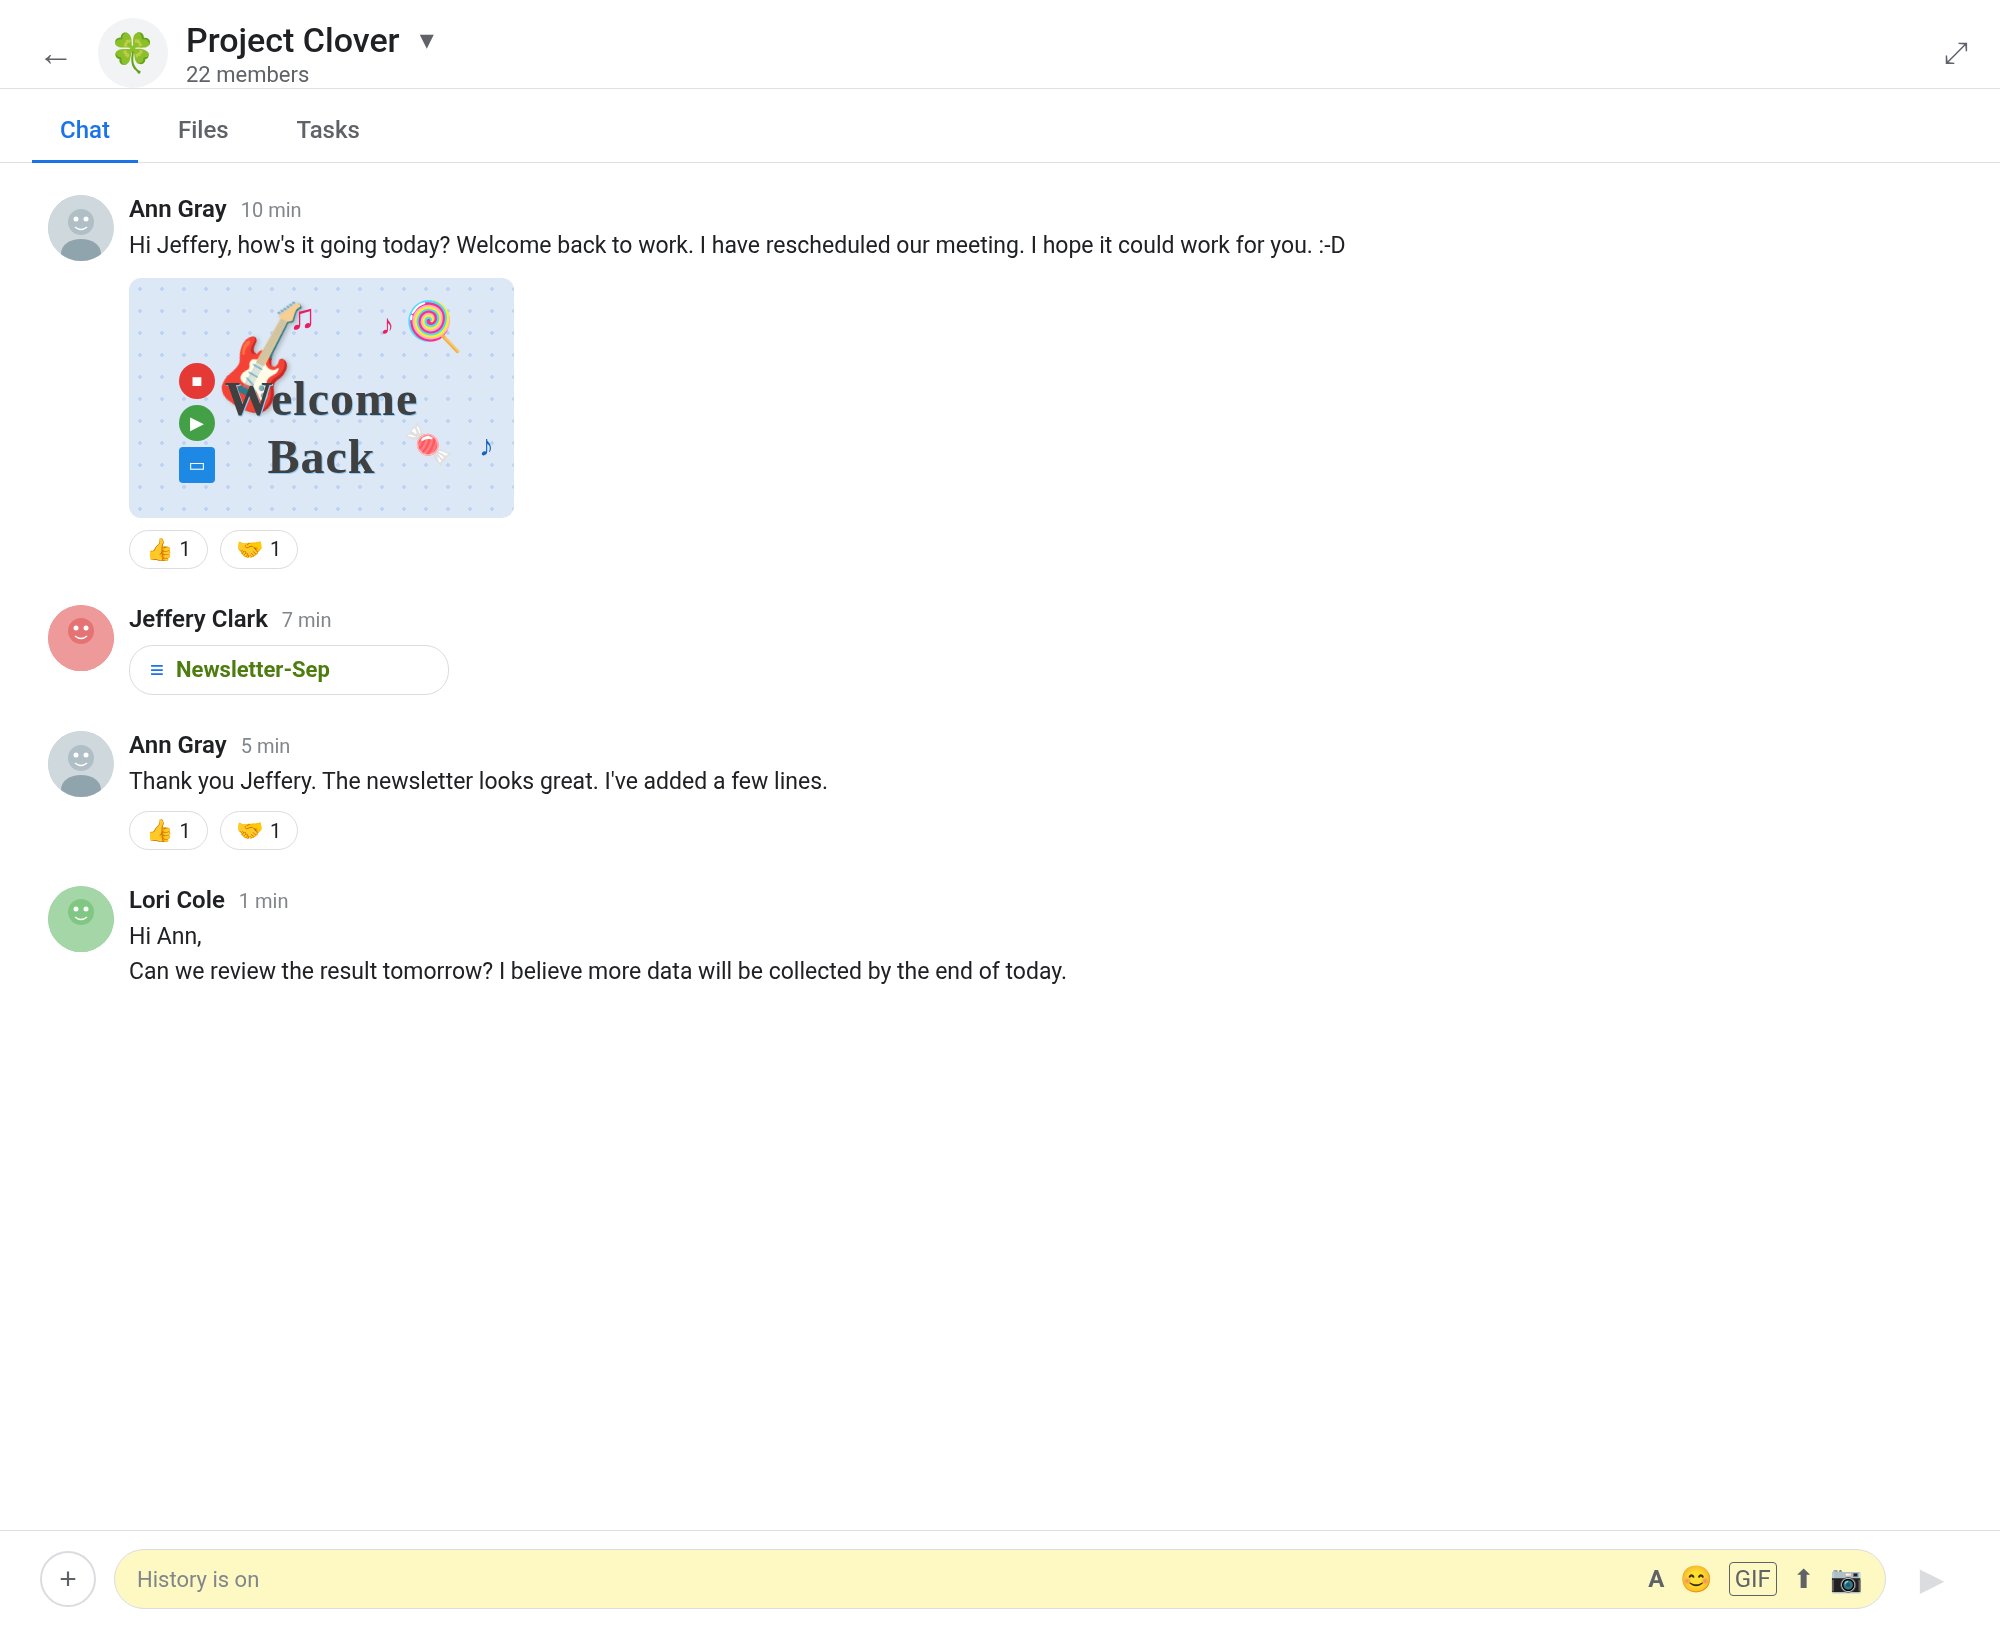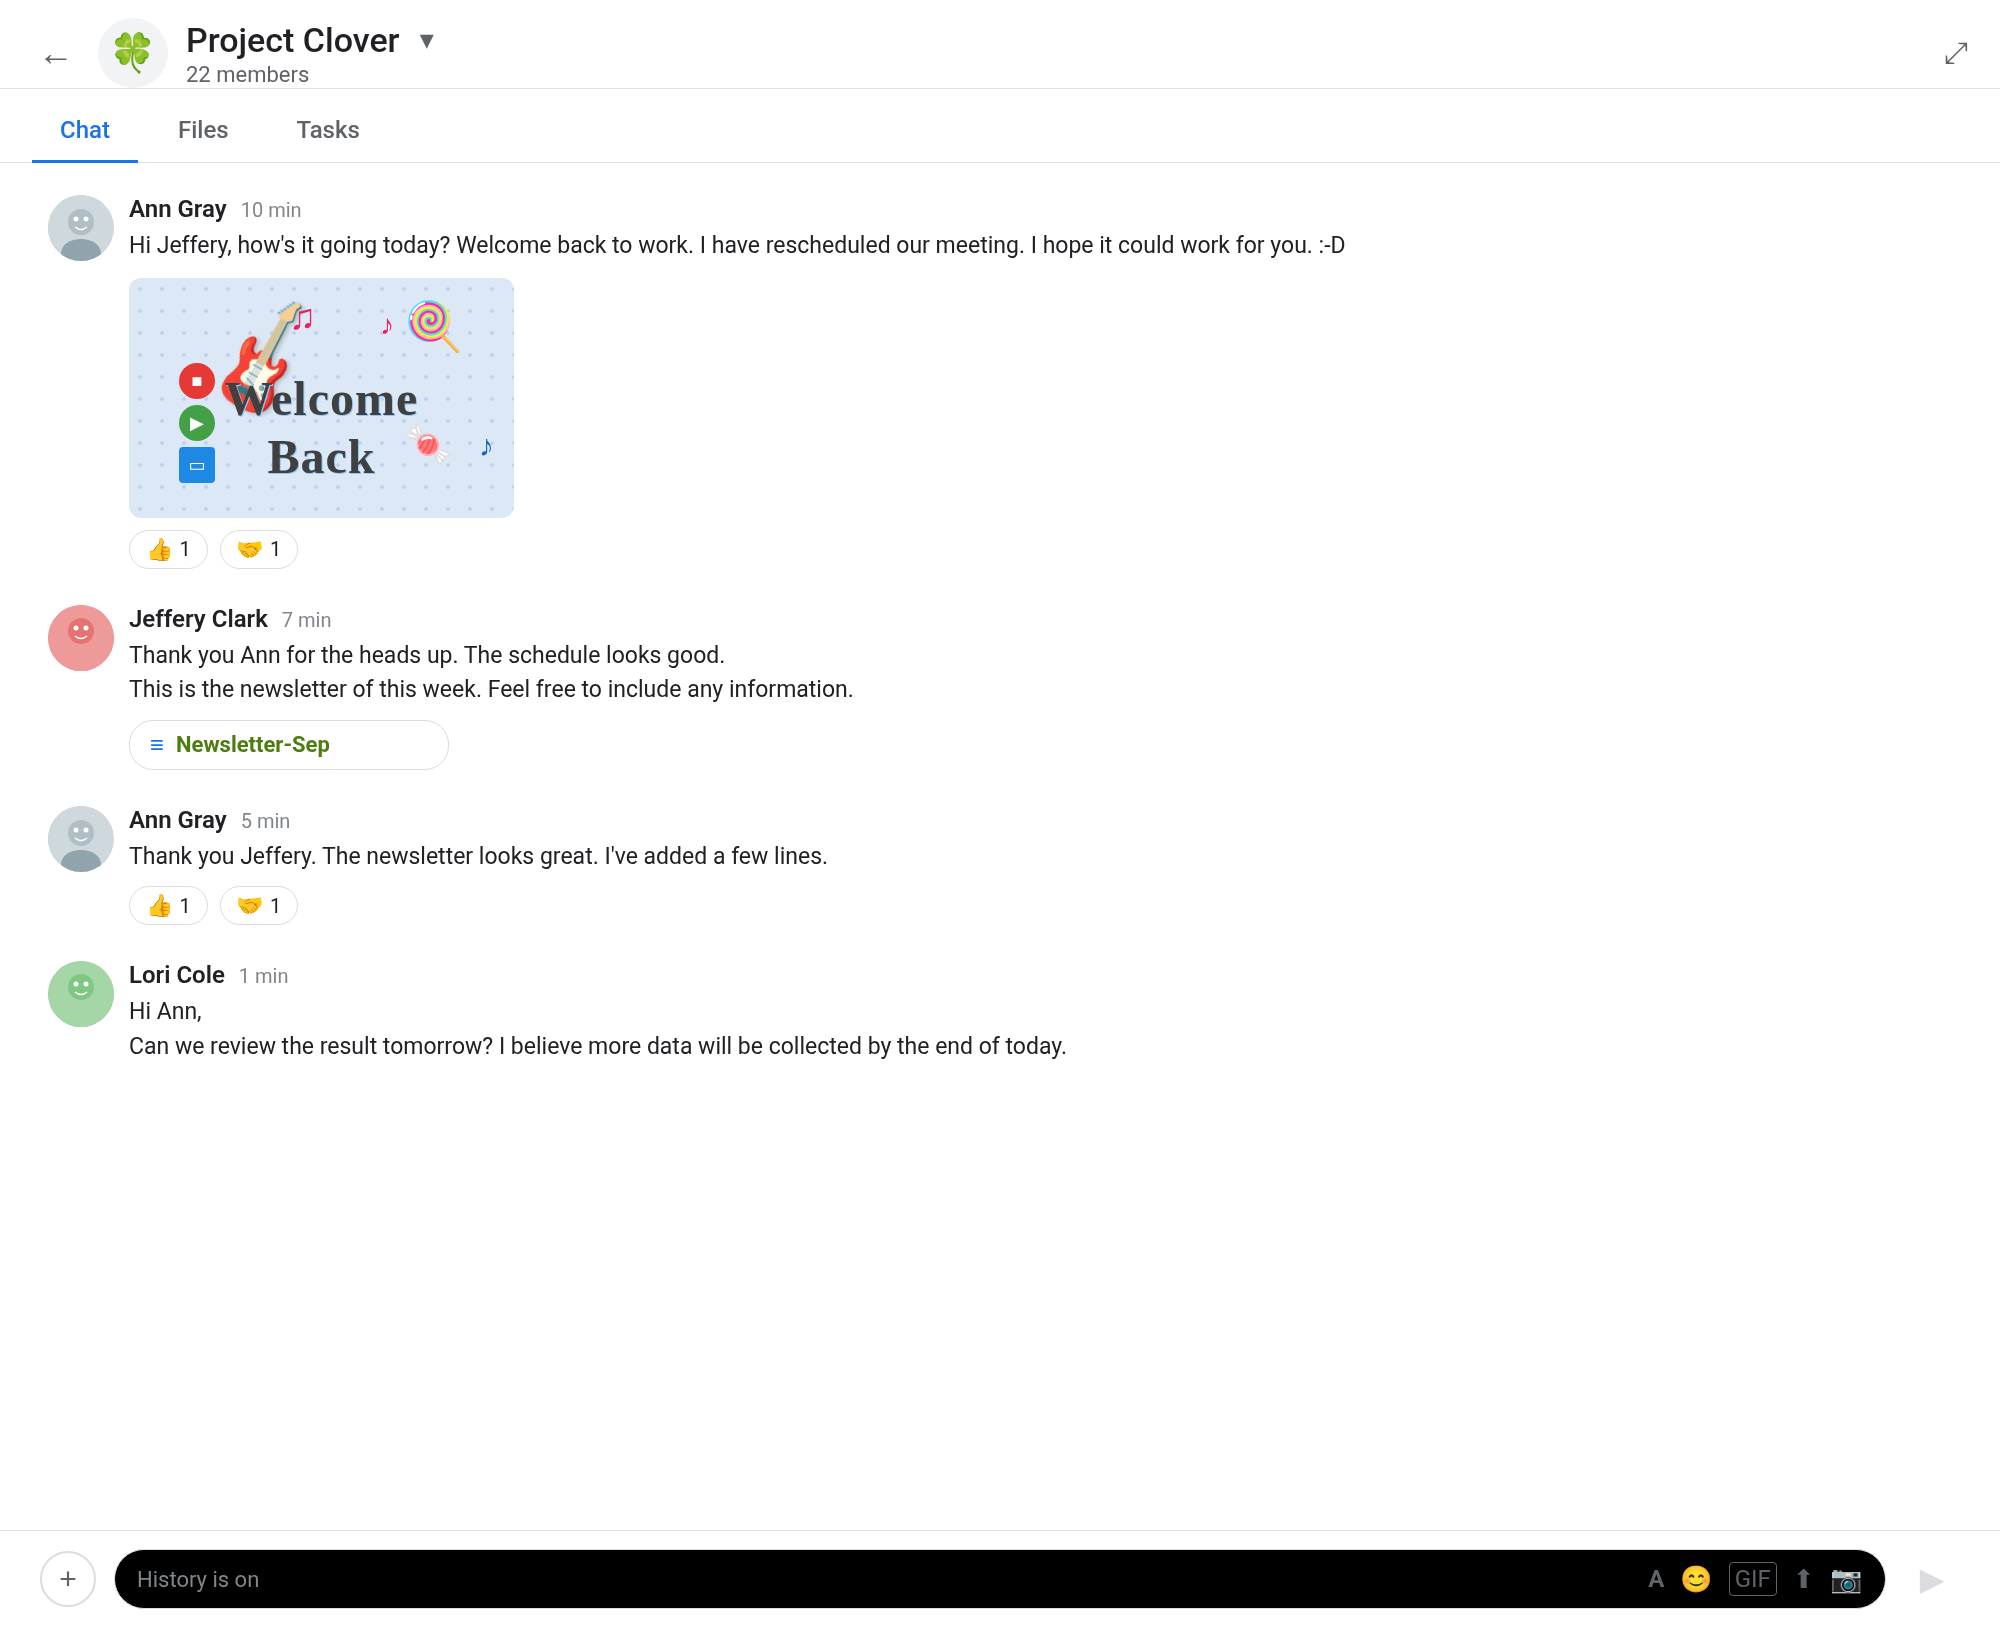--- a/index.html
+++ b/index.html
@@ -289,21 +289,21 @@
       background: #fff;
       flex-shrink: 0;
     }
     .input-area {
       flex: 1;
       display: flex;
       align-items: center;
       border-radius: 30px;
       border: 1.5px solid #dadce0;
       padding: 12px 22px;
-      background: #000000;
+      background: #fef9c3;
       gap: 10px;
     }
     .input-placeholder {
       flex: 1;
       font-size: 22px;
       color: #80868b;
     }
     .input-icons {
       display: flex;
       align-items: center;
@@ -447,21 +447,20 @@
         <circle cx="28" cy="23" r="2.5" fill="#fff"></circle>
         <circle cx="38" cy="23" r="2.5" fill="#fff"></circle>
         <path d="M27 31 Q33 36 39 31" stroke="#fff" stroke-width="1.5" fill="none"></path>
       </svg>
     </div>
     <div class="msg-body">
       <div class="msg-header">
         <span class="msg-sender">Jeffery Clark</span>
         <span class="msg-time">7 min</span>
       </div>
-      <div class="msg-text">Thank you Ann for the heads up. The schedule looks good.<br>This is the newsletter of this week. Feel free to include any information.</div>
       <div class="file-attachment">
         <span class="file-icon">≡</span>
         <span class="file-name">Newsletter-Sep</span>
       </div>
     </div>
   </div>
 
   <div class="message">
     <div class="avatar-ann" style="background: linear-gradient(135deg,#b0bec5,#eceff1); display:flex;align-items:center;justify-content:center;">
       <svg width="66" height="66" viewBox="0 0 66 66">

